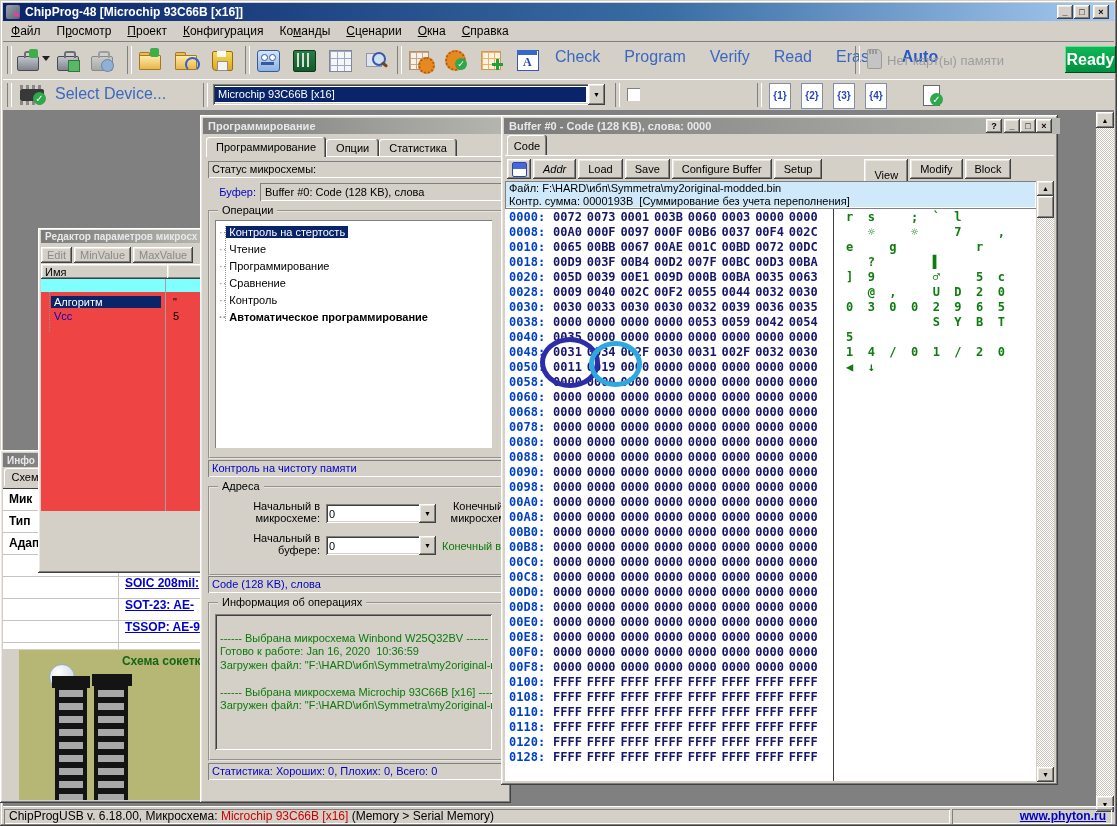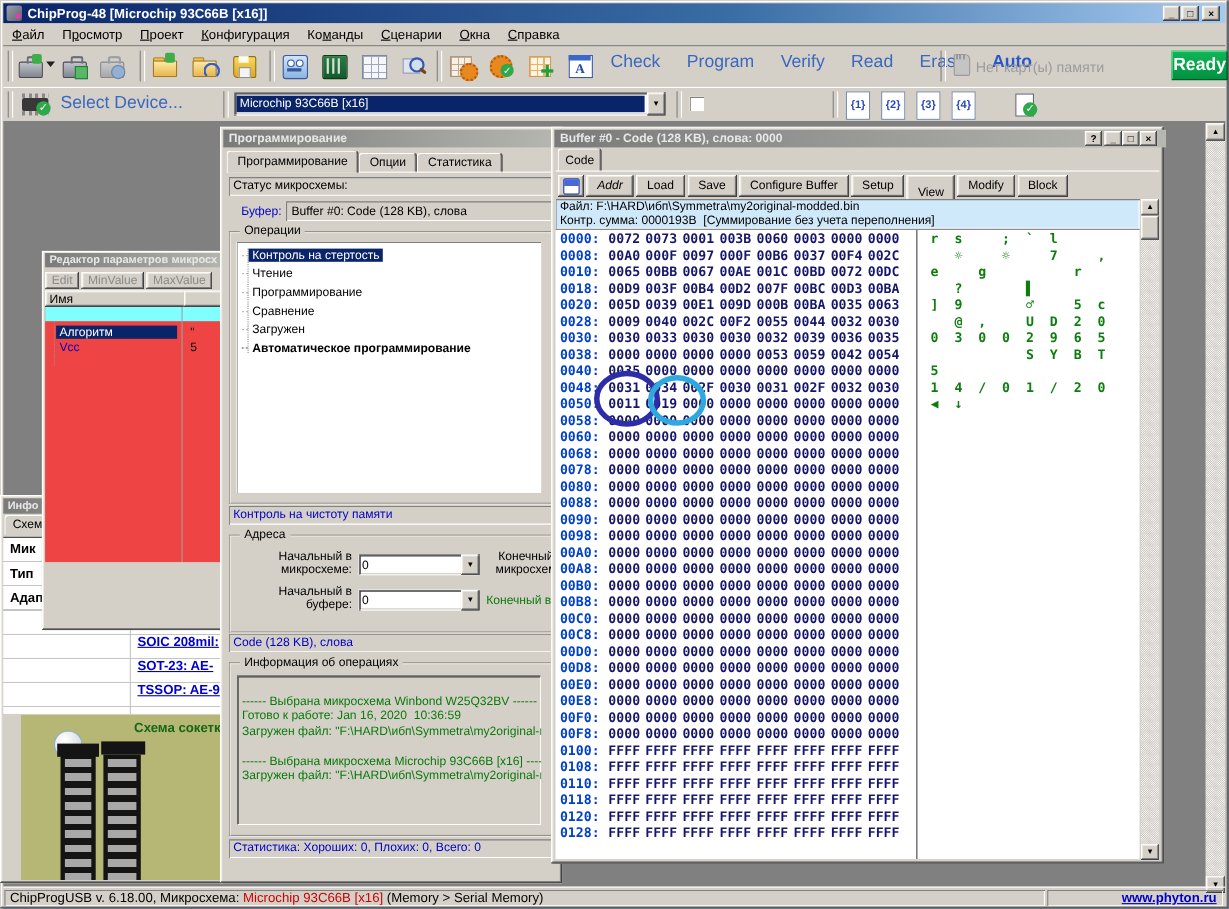--- a/index.html
+++ b/index.html
@@ -273,21 +273,21 @@
 
     <div class="a group" style="left:8px;top:95px;width:291px;height:245px;">
       <span class="grouplabel">Операции</span>
       <div class="a sunkenlite" style="left:5px;top:8px;width:277px;height:228px;background:#fff;">
         <div class="a" style="left:10px;top:6px;width:1px;height:95px;border-left:1px dotted #909090;"></div>
         <div id="op-items" style="position:absolute;left:0;top:4px;width:100%;">
             <div class="op-item sel"><span style="color:#909090;">··</span><span class="lbl">Контроль на стертость</span></div>
             <div class="op-item"><span style="color:#909090;">··</span><span class="lbl">Чтение</span></div>
             <div class="op-item"><span style="color:#909090;">··</span><span class="lbl">Программирование</span></div>
             <div class="op-item"><span style="color:#909090;">··</span><span class="lbl">Сравнение</span></div>
-            <div class="op-item"><span style="color:#909090;">··</span><span class="lbl">Загружен</span></div>
+            <div class="op-item"><span style="color:#909090;">··</span><span class="lbl">Контроль</span></div>
             <div class="op-item bold"><span style="color:#909090;">··</span><span class="lbl">Автоматическое программирование</span></div>
           </div>
       </div>
     </div>
 
     <div class="a sunkenlite" style="left:8px;top:345px;width:295px;height:17px;background:#d4d0c8;">
       <span class="bluelink" style="position:absolute;left:4px;top:2px;">Контроль на чистоту памяти</span>
     </div>
 
     <div class="a group" style="left:8px;top:371px;width:291px;height:86px;">
@@ -345,21 +345,21 @@
 
     <div class="a btn" style="left:6px;top:44px;width:24px;height:20px;">
       <span style="display:block;width:13px;height:13px;border:1px solid #2848b0;background:linear-gradient(#4868d8 0 6px,#fff 6px);border-radius:2px;"></span>
     </div>
     <div class="a" style="left:32px;top:44px;display:flex;" id="buf-toolbar">
         <div class="btn" style="height: 20px; padding: 0px 10px; margin-right: 2px; font-style: italic;">Addr</div>
         <div class="btn" style="height: 20px; padding: 0px 10px; margin-right: 2px;">Load</div>
         <div class="btn" style="height: 20px; padding: 0px 10px; margin-right: 2px;">Save</div>
         <div class="btn" style="height: 20px; padding: 0px 10px; margin-right: 2px;">Configure Buffer</div>
         <div class="btn" style="height: 20px; padding: 0px 10px; margin-right: 2px;">Setup</div>
-        <div class="btn" style="height: 32px; padding: 0px 10px; margin-right: 2px;">View</div>
+        <div class="btn" style="height: 32px; padding: 0px 10px; margin-right: 2px; margin-left: 40px;">View</div>
         <div class="btn" style="height: 20px; padding: 0px 10px; margin-right: 2px;">Modify</div>
         <div class="btn" style="height: 20px; padding: 0px 10px; margin-right: 2px;">Block</div>
       </div>
 
     <div class="a sunkenlite" style="left:4px;top:66px;width:531px;height:27px;background:#cfe8fa;overflow:hidden;">
       <div style="position:absolute;left:4px;top:1px;font-size:11px;line-height:13px;color:#000;white-space:pre;">Файл: F:\HARD\ибп\Symmetra\my2original-modded.bin</div>
       <div style="position:absolute;left:4px;top:14px;font-size:11px;line-height:13px;color:#000;white-space:pre;">Контр. сумма: 0000193B  [Суммирование без учета переполнения]</div>
     </div>
 
     <div class="a sb" style="left:536px;top:66px;width:17px;height:601px;">

